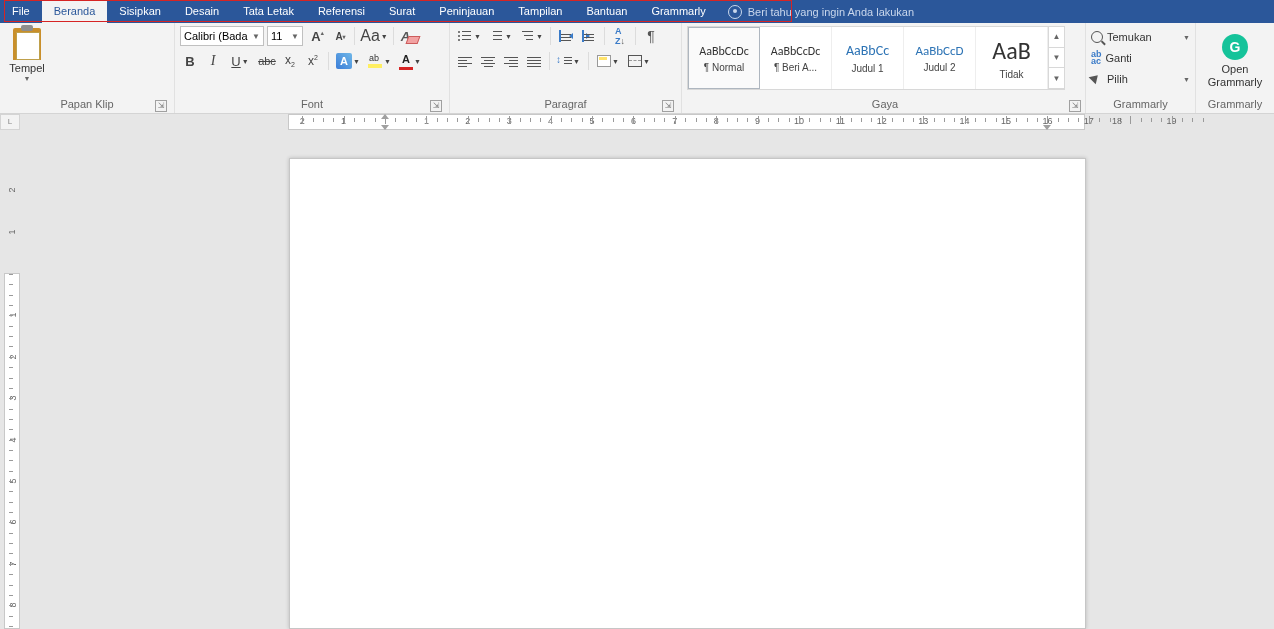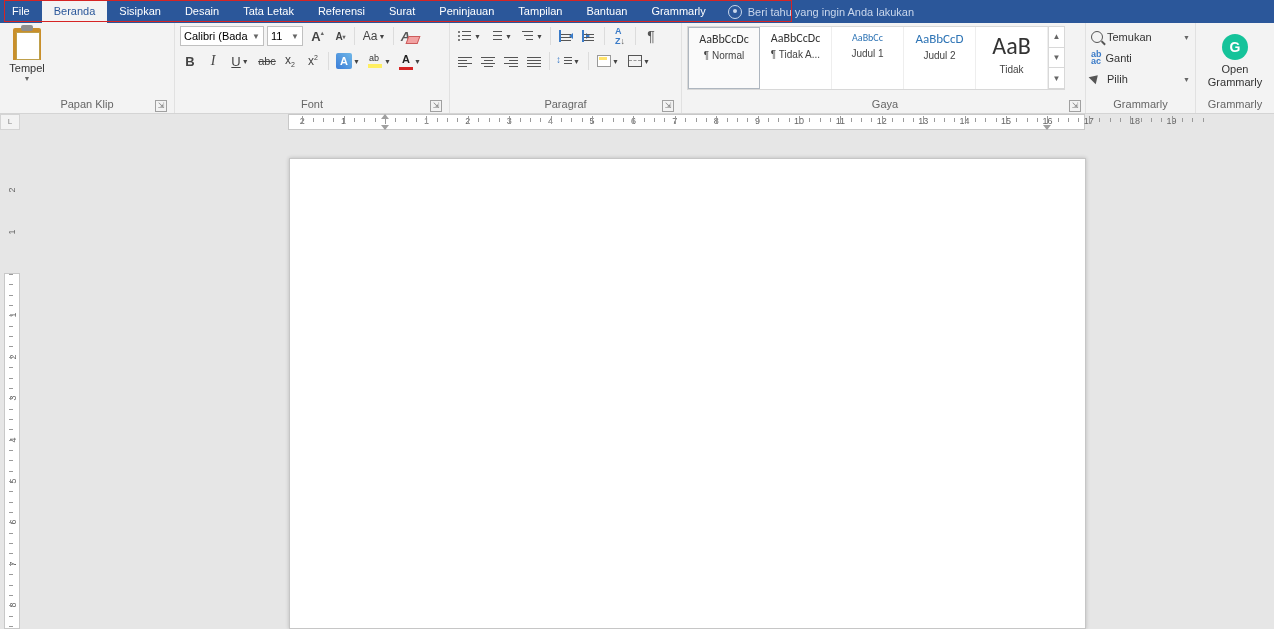--- a/index.html
+++ b/index.html
@@ -50,21 +50,21 @@
 .combo .arrow { margin-left:auto; color:#666; font-size:8px; }
 .font-name { width:84px; }
 .font-size { width:36px; }
 .ibtn { width:20px; height:20px; display:flex; align-items:center; justify-content:center; color:#444; cursor:pointer; }
 .ibtn.dd { width:28px; }
 .ibtn .dd-ar { font-size:7px; margin-left:1px; }
 .grow-a { font-weight:bold; font-size:13px; position:relative; }
 .grow-a:after { content:"▴"; font-size:6px; position:absolute; top:0; right:-3px; color:#666; }
 .shrink-a { font-weight:bold; font-size:10px; position:relative; }
 .shrink-a:after { content:"▾"; font-size:6px; position:absolute; top:2px; right:-3px; color:#666; }
-.Aa { font-size:12px; }
+.Aa { font-size:16px; }
 .clearf { width:22px; height:18px; }
 .clearf-box { font-style:italic; font-weight:bold; color:#555; font-size:13px; position:relative; }
 .eraser { width:12px; height:8px; background:#f2a2a2; border:1px solid #cc5b5b; transform:skewX(-20deg); display:inline-block; vertical-align:bottom; margin-left:-3px; }
 .sep { width:1px; height:18px; background:#dcdcdc; margin:0 2px; }
 .b-b { font-weight:bold; font-size:13px; }
 .b-i { font-style:italic; font-family:serif; font-size:14px; }
 .b-u { text-decoration:underline; font-size:13px; }
 .b-s { text-decoration:line-through; font-size:11px; }
 .b-sub { font-size:12px; }
 .b-sub sub { font-size:7px; }
@@ -106,21 +106,21 @@
 .linesp i { display:block;height:1px;background:#555;margin:2px 0 2px 6px;width:8px; }
 .shade { width:14px;height:12px;background:#fff;border:1px solid #999; }
 .shade:before{content:"";display:block;width:8px;height:3px;background:#ffe36b;margin:1px;}
 .bord { width:14px;height:12px;border:1px solid #555; }
 .bord:before{content:"";display:block;border-top:1px dashed #999;margin-top:4px;}
 
 
 .gaya { flex:1; padding-right:2px; }
 .gaya-body { gap:0; }
 .style-gal { display:flex; border:1px solid #d8d8d8; background:#fff; height:64px; }
-.style-item { width:72px; display:flex; flex-direction:column; align-items:center; justify-content:flex-start; border-right:1px solid #eee; padding:4px 2px; cursor:pointer; }
+.style-item { width:72px; display:flex; flex-direction:column; align-items:center; justify-content:center; border-right:1px solid #eee; padding:4px 2px; cursor:pointer; }
 .style-item.sel { border:1px solid #aeb6bf; background:#fafafa; }
 .style-prev { font-family:Calibri,Arial; color:#333; }
 .style-prev.h { color:#2e74b5; }
 .style-lbl { font-size:10px; color:#444; margin-top:4px; white-space:nowrap; overflow:hidden; width:100%; text-align:center; }
 .gal-btns { width:16px; display:flex; flex-direction:column; border-left:1px solid #d8d8d8; }
 .gal-btns div { flex:1; display:flex; align-items:center; justify-content:center; font-size:8px; color:#666; border-bottom:1px solid #d8d8d8; cursor:pointer; }
 
 
 .edit { width:110px; }
 .edit-body { flex-direction:column; gap:3px; padding-top:2px; }
@@ -372,24 +372,24 @@
   <div class="group gaya">
     <div class="group-body gaya-body">
       <div class="style-gal">
         <div id="styles-container" style="display:flex">
             <div class="style-item sel">
               <div class="style-prev " style="font-size: 12px;">AaBbCcDc</div>
               <div class="style-lbl">¶ Normal</div>
             </div>
             <div class="style-item">
               <div class="style-prev " style="font-size: 12px;">AaBbCcDc</div>
-              <div class="style-lbl">¶ Tidak A...</div>
+              <div class="style-lbl">¶ Beri A...</div>
             </div>
             <div class="style-item">
-              <div class="style-prev h" style="font-size: 10px;">AaBbCc</div>
+              <div class="style-prev h" style="font-size: 14px;">AaBbCc</div>
               <div class="style-lbl">Judul 1</div>
             </div>
             <div class="style-item">
               <div class="style-prev h" style="font-size: 13px;">AaBbCcD</div>
               <div class="style-lbl">Judul 2</div>
             </div>
             <div class="style-item">
               <div class="style-prev " style="font-size: 24px;">AaB</div>
               <div class="style-lbl">Tidak</div>
             </div>
@@ -538,21 +538,21 @@
         <div class="num" style="left: 758.4px; text-align: center;">16</div>
         <div class="tick maj" style="left: 758.4px;"></div>
         <div class="tick" style="left: 768.75px;"></div>
         <div class="tick" style="left: 779.1px;"></div>
         <div class="tick" style="left: 789.45px;"></div>
         <div class="num" style="left: 799.8px;">17</div>
         <div class="tick maj" style="left: 799.8px;"></div>
         <div class="tick" style="left: 810.15px;"></div>
         <div class="tick" style="left: 820.5px;"></div>
         <div class="tick" style="left: 830.85px;"></div>
-        <div class="num" style="left: 846px;">18</div>
+        <div class="num" style="left: 828px;">18</div>
         <div class="tick maj" style="left: 841.2px;"></div>
         <div class="tick" style="left: 851.55px;"></div>
         <div class="tick" style="left: 861.9px;"></div>
         <div class="tick" style="left: 872.25px;"></div>
         <div class="num" style="left: 882.6px;">19</div>
         <div class="tick maj" style="left: 882.6px;"></div>
         <div class="tick" style="left: 892.95px;"></div>
         <div class="tick" style="left: 903.3px;"></div>
         <div class="tick" style="left: 913.65px;"></div>
         <div class="ind-top" style="left: 92px;"></div>

